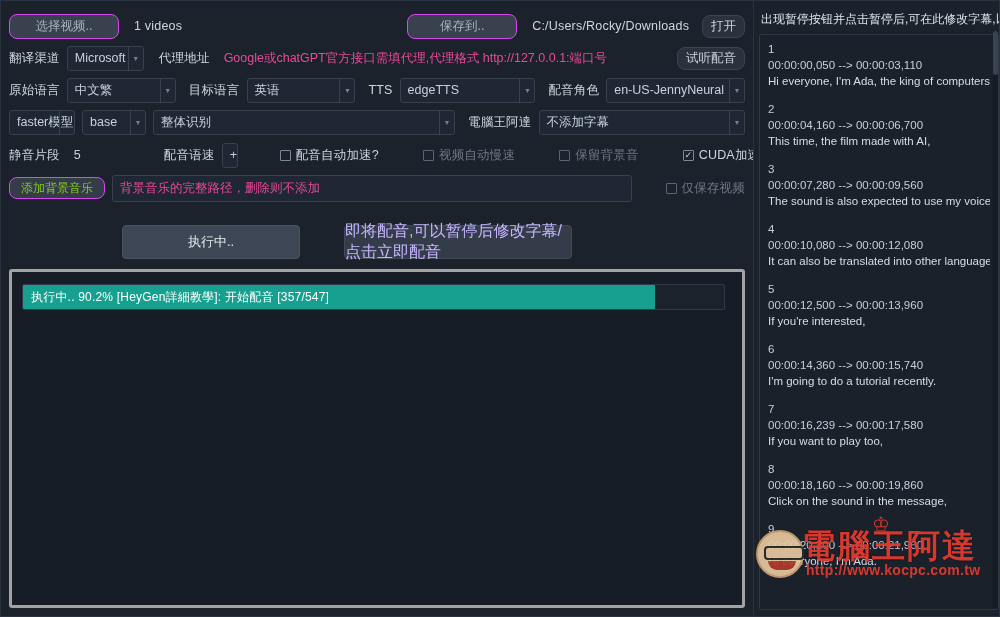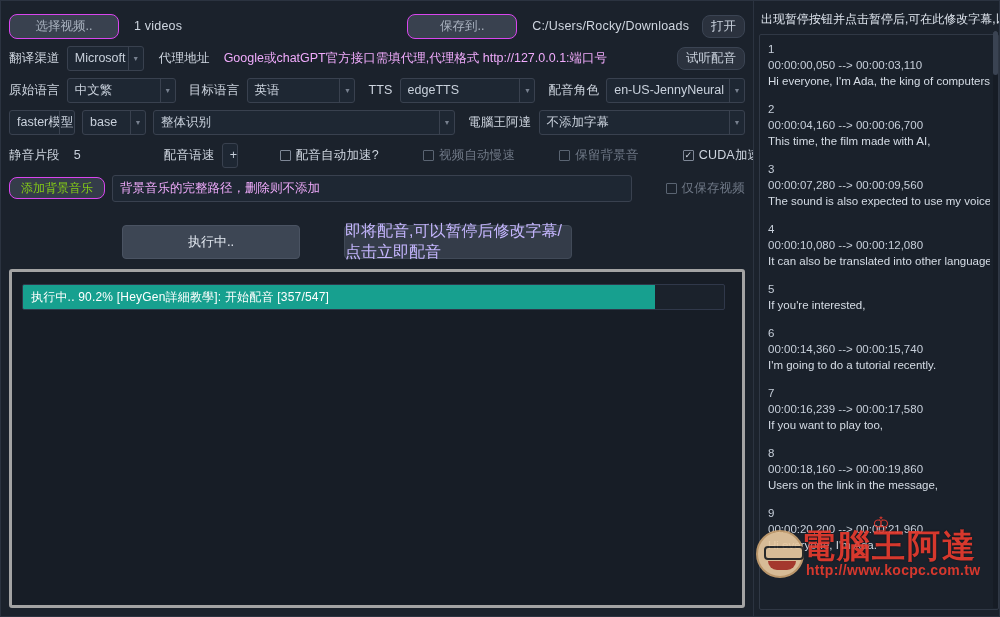--- a/index.html
+++ b/index.html
@@ -70,21 +70,21 @@
     border-radius: 3px;
     height: 25px;
     color: #c9d1dc;
     font-size: 12.5px;
     display: flex;
     align-items: center;
     padding: 0 7px;
     white-space: nowrap;
     overflow: hidden;
   }
-  .field.ph { color: #f0abfc; }
+  .field.ph { color: #ec4899; }
   .field.plain {
     background: transparent;
     border: none;
   }
 
   .sel {
     position: relative;
     background: #1e2733;
     border: 1px solid #39414f;
     border-radius: 3px;
@@ -435,36 +435,37 @@
             <div class="time">00:00:07,280 --&gt; 00:00:09,560</div>
             <div class="txt">The sound is also expected to use my voice,</div>
           </div>
           <div class="cue">
             <div class="idx">4</div>
             <div class="time">00:00:10,080 --&gt; 00:00:12,080</div>
             <div class="txt">It can also be translated into other languages.</div>
           </div>
           <div class="cue">
             <div class="idx">5</div>
+            <div class="time">00:00:12,500 --&gt; 00:00:13,960</div>
             <div class="txt">If you're interested,</div>
           </div>
           <div class="cue">
             <div class="idx">6</div>
             <div class="time">00:00:14,360 --&gt; 00:00:15,740</div>
             <div class="txt">I'm going to do a tutorial recently.</div>
           </div>
           <div class="cue">
             <div class="idx">7</div>
             <div class="time">00:00:16,239 --&gt; 00:00:17,580</div>
             <div class="txt">If you want to play too,</div>
           </div>
           <div class="cue">
             <div class="idx">8</div>
             <div class="time">00:00:18,160 --&gt; 00:00:19,860</div>
-            <div class="txt">Users on the link in the message,</div>
+            <div class="txt">Click on the sound in the message,</div>
           </div>
           <div class="cue">
             <div class="idx">9</div>
             <div class="time">00:00:20,200 --&gt; 00:00:21,960</div>
             <div class="txt">Hi everyone, I'm Ada.</div>
           </div>
         </div>
     </div>
     <div id="side-scrollbar">
       <div class="thumb"></div>

